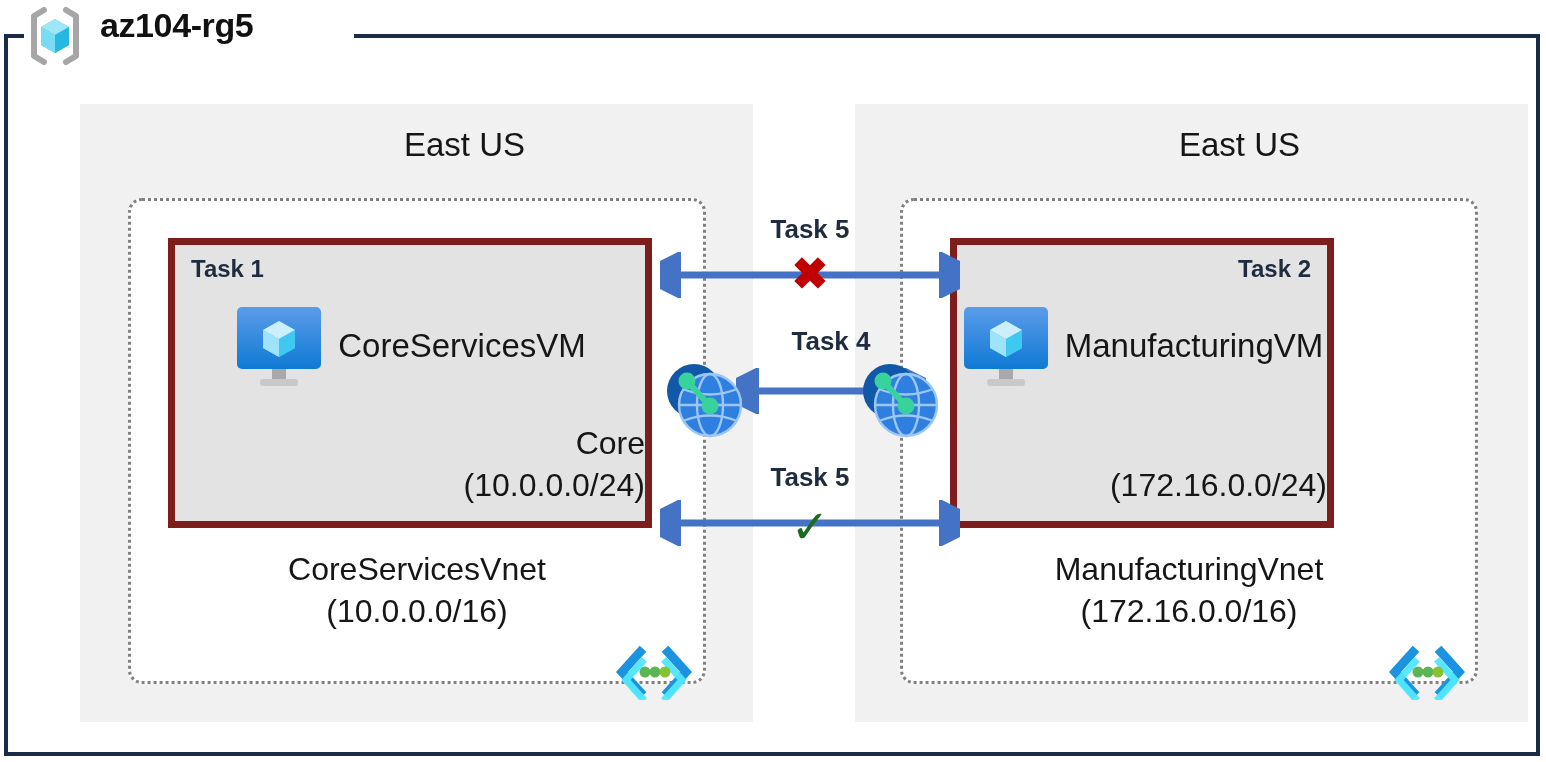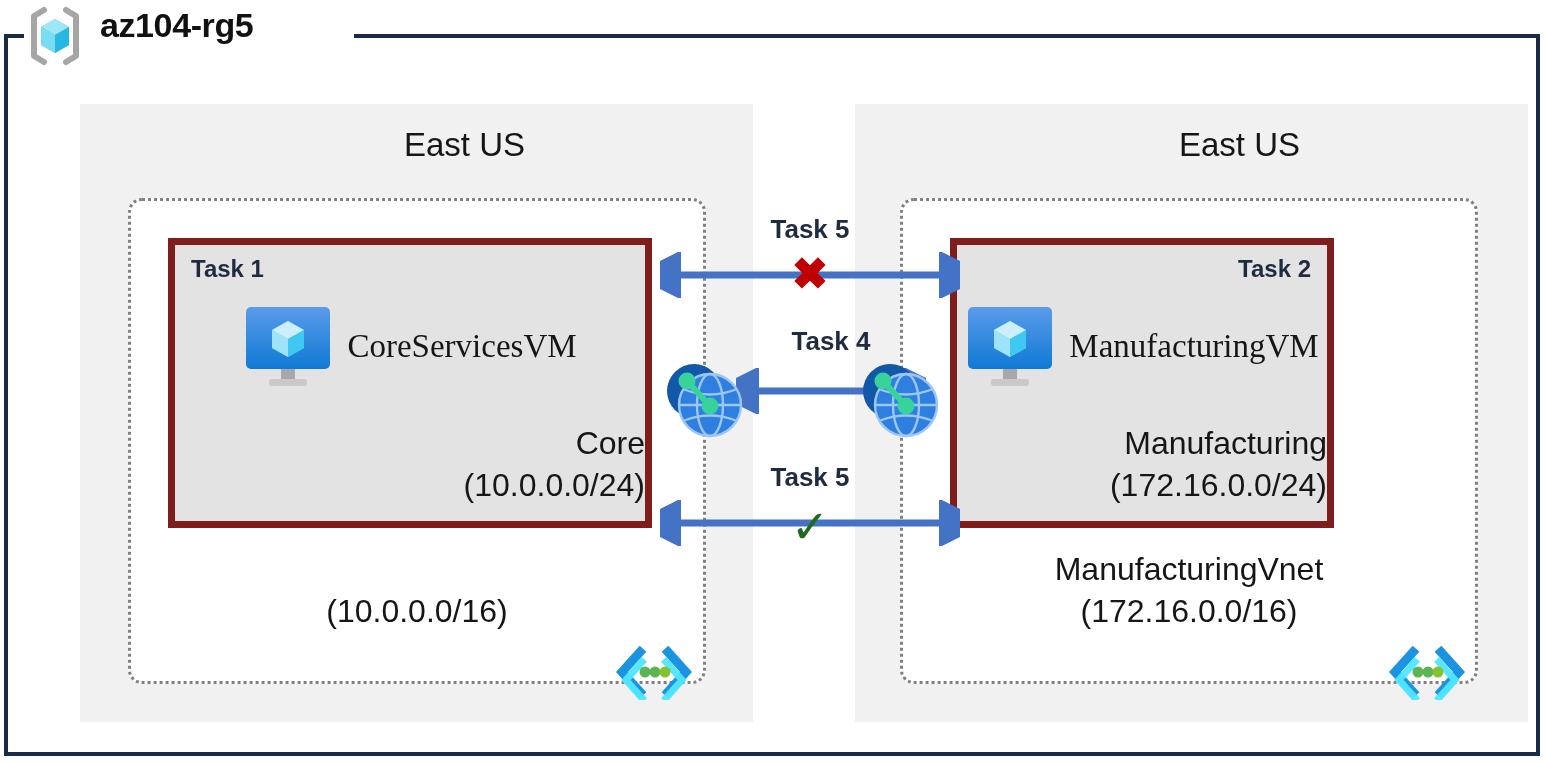--- a/index.html
+++ b/index.html
@@ -124,21 +124,20 @@
     position: absolute;
     top: 58px;
     left: 0;
     width: 100%;
     display: flex;
     align-items: center;
     justify-content: center;
     gap: 14px;
     padding: 0 18px;
     box-sizing: border-box;
-    font-family: Liberation Serif, serif;
   }
   .subnet-vmrow .vm-name {
     font-size: 33px;
     color: #161616;
     white-space: nowrap;
   }
   .subnet-cidr {
     position: absolute;
     left: 0;
     width: 100%;
@@ -234,21 +233,21 @@
     </span>
     <span class="rg-title">az104-rg5</span>
   </div>
 
   <div class="region region-left">
     <div class="region-label">East US</div>
   </div>
 
   <div class="vnet vnet-left">
     <div class="vnet-label">
-      <br>
+      <span>CoreServicesVnet</span><br>
       <span>(10.0.0.0/16)</span>
     </div>
   </div>
 
   <div class="subnet subnet-left">
     <div class="subnet-task left">Task 1</div>
     <div class="subnet-vmrow">
       <span class="vm-icon">
         <svg viewBox="0 0 90 86" width="90" height="86">
           <defs>
@@ -313,21 +312,21 @@
           <rect x="3" y="4" width="84" height="62" rx="5" fill="url(#vmg2)"></rect>
           <polygon points="45,18 61,27 61,45 45,54 29,45 29,27" fill="#48d2f5"></polygon>
           <polygon points="45,18 61,27 45,36 29,27" fill="#cdeefd"></polygon>
           <polygon points="45,36 61,27 61,45 45,54" fill="#3fc9f2"></polygon>
           <polygon points="45,36 29,27 29,45 45,54" fill="#9fe3fa"></polygon>
         </svg>
       </span>
       <span class="vm-name">ManufacturingVM</span>
     </div>
     <div class="subnet-cidr">
-      <span>Manufacturing</span><br>
+      <br>
       <span>(172.16.0.0/24)</span>
     </div>
   </div>
 
   <span class="chev-icon chev-right">
     <svg viewBox="0 0 76 56" width="76" height="56">
       <path d="M24 8 L6 28 L24 48" fill="none" stroke="#1b93e0" stroke-width="9" stroke-linecap="square"></path>
       <path d="M24 12 L8 30 L24 48" fill="none" stroke="#50e6ff" stroke-width="7" stroke-linecap="square" opacity="0.95" transform="translate(2,6)"></path>
       <path d="M52 8 L70 28 L52 48" fill="none" stroke="#1b93e0" stroke-width="9" stroke-linecap="square"></path>
       <path d="M52 12 L68 30 L52 48" fill="none" stroke="#50e6ff" stroke-width="7" stroke-linecap="square" opacity="0.95" transform="translate(-2,6)"></path>

